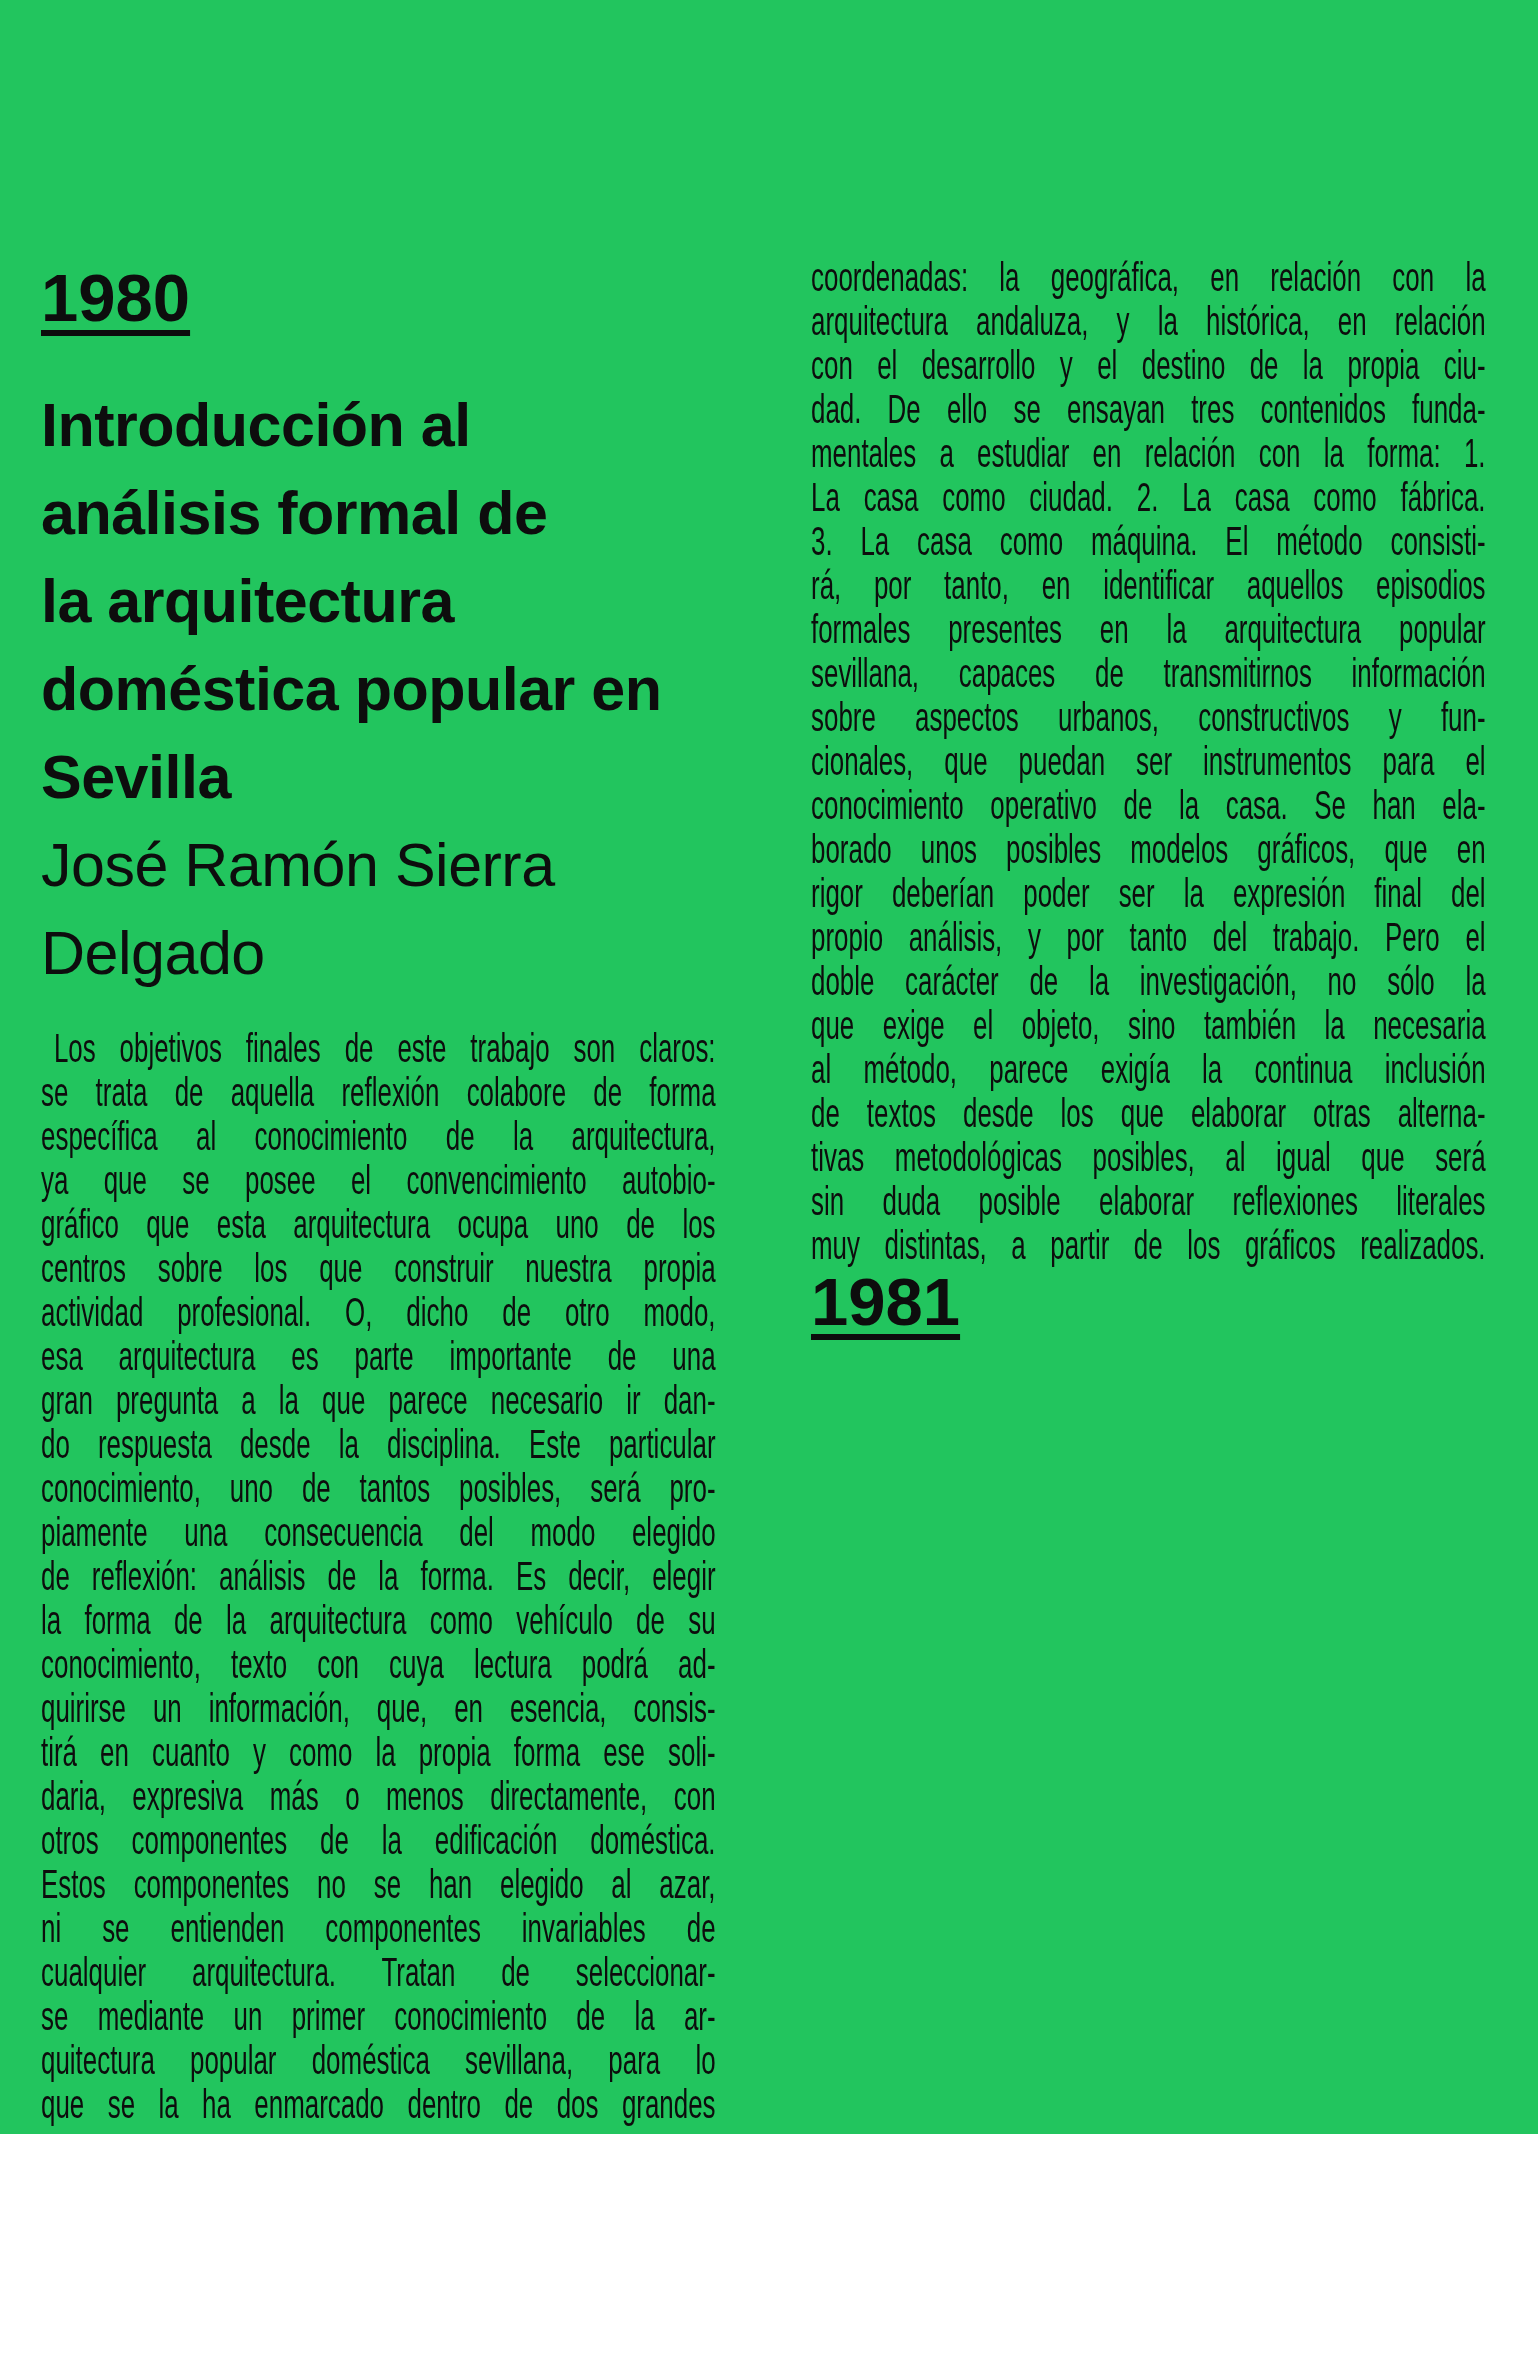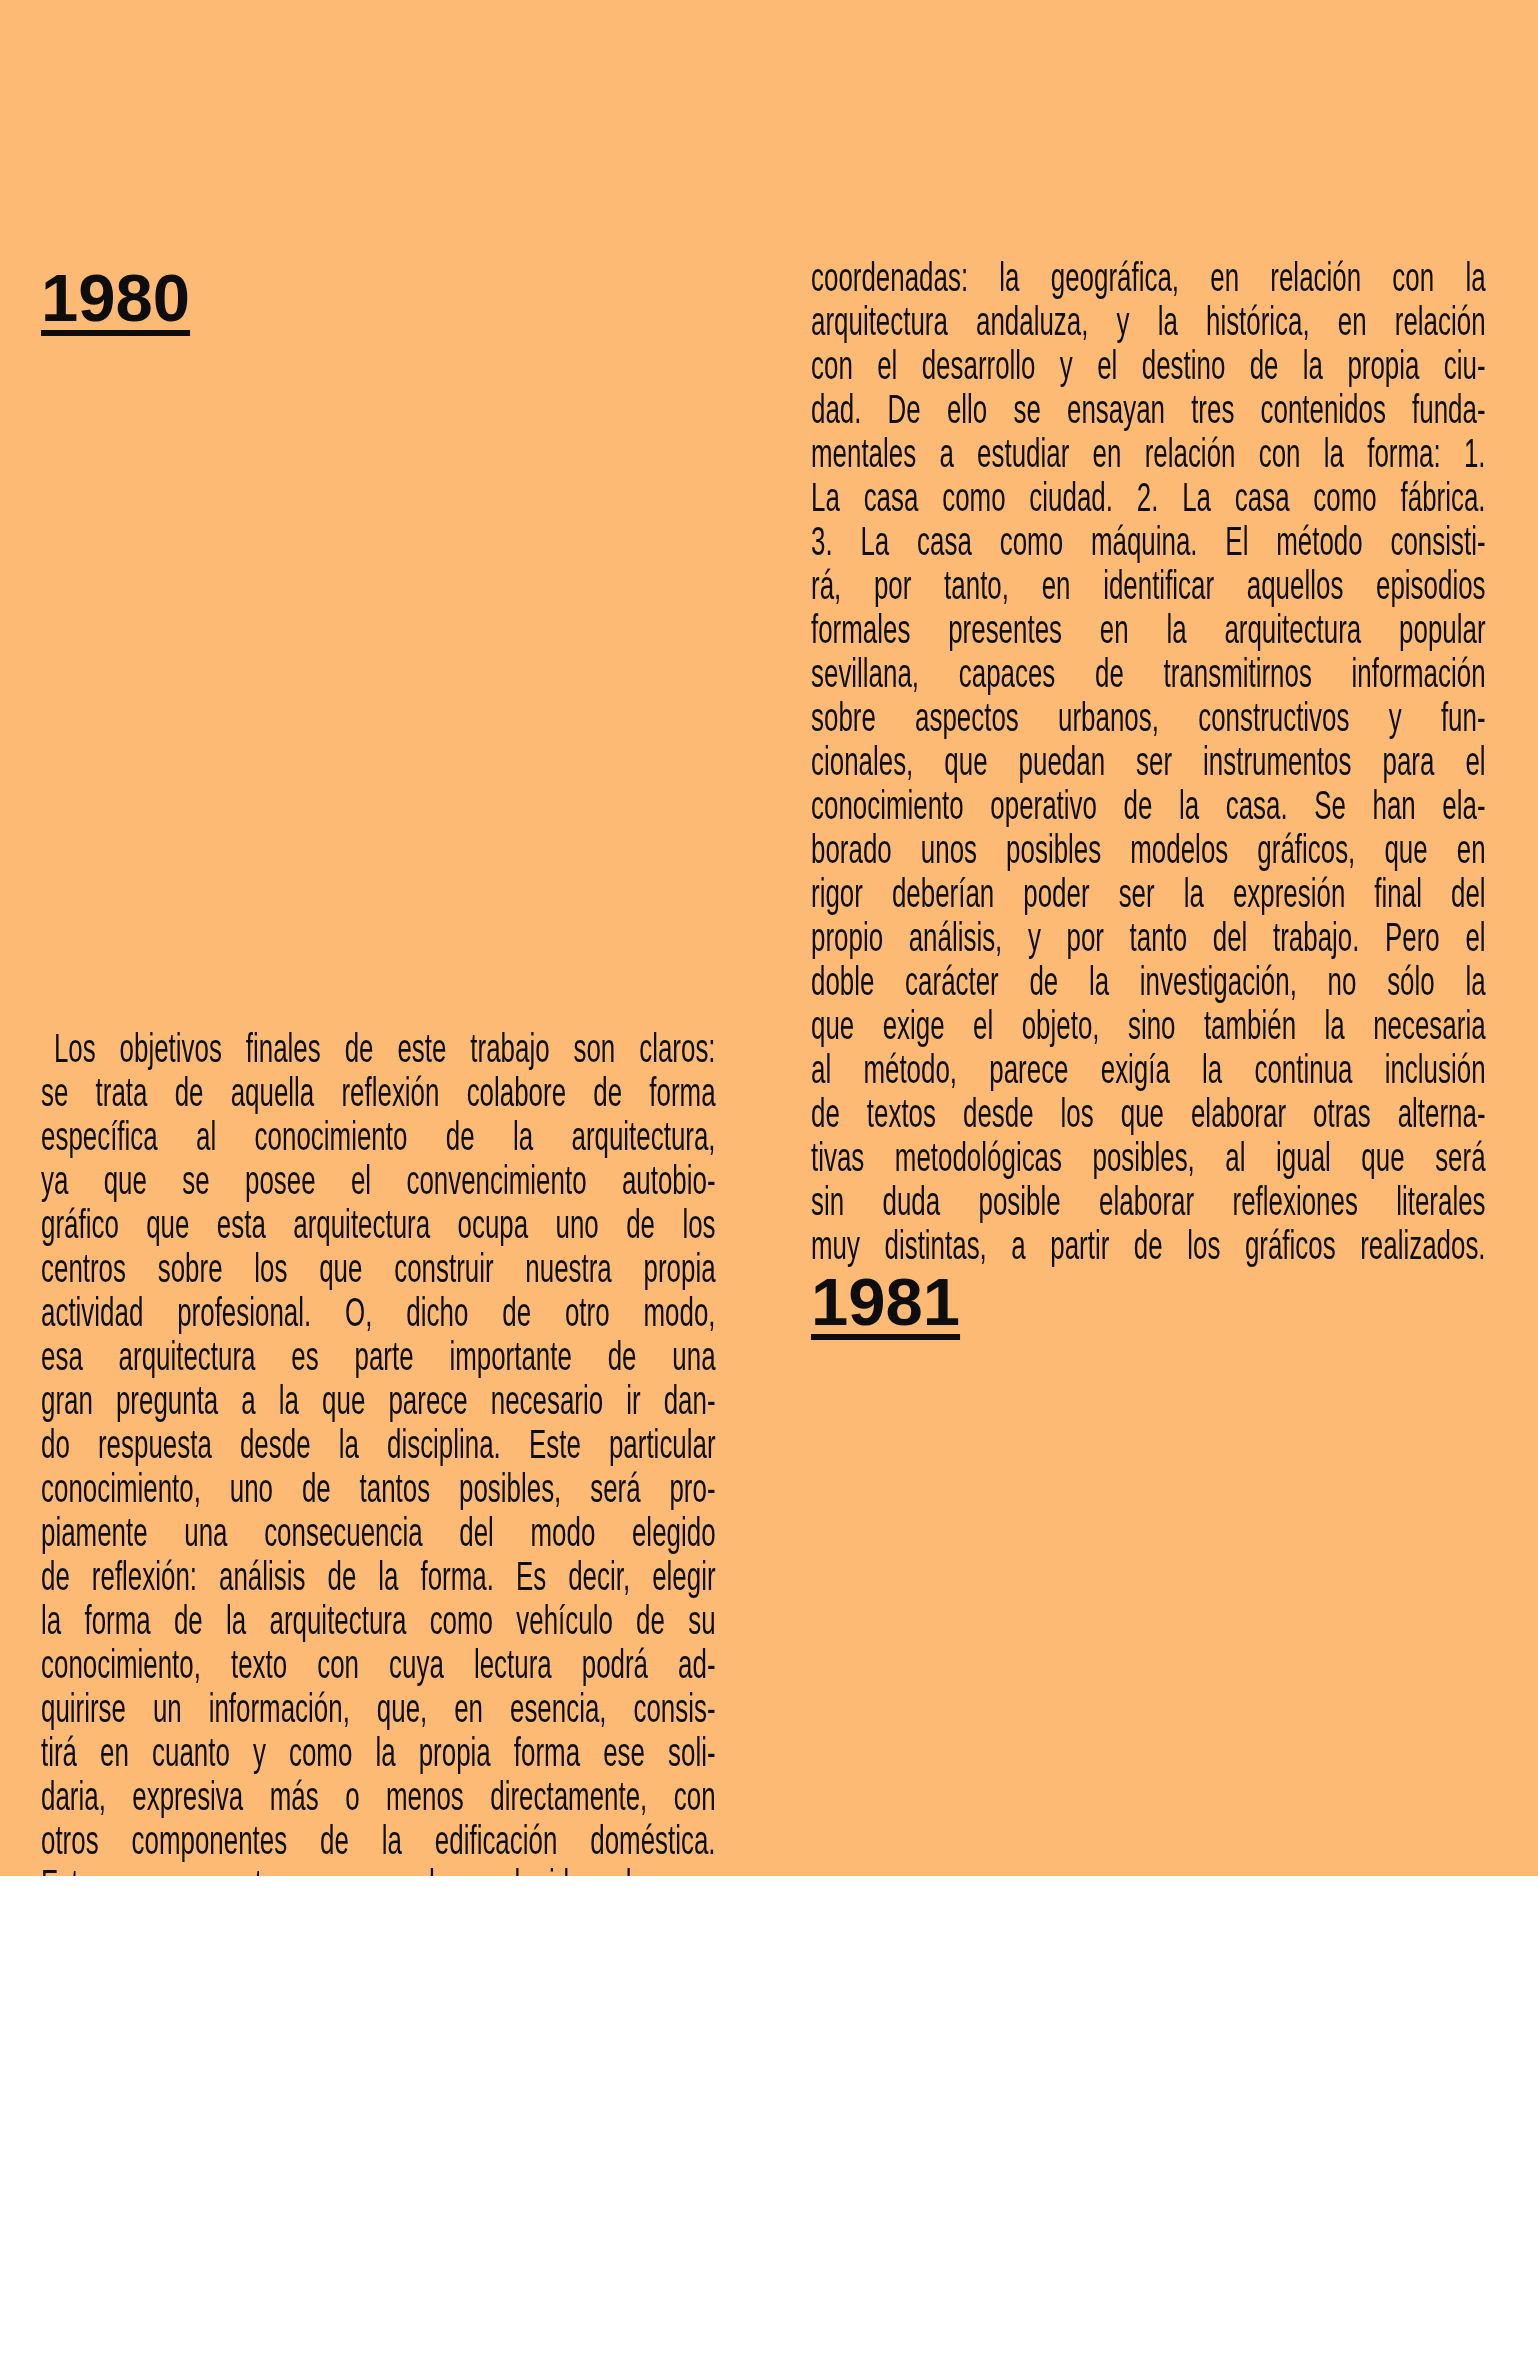--- a/index.html
+++ b/index.html
@@ -3,22 +3,22 @@
 <meta charset="utf-8">
 <style>
   html, body {
     margin: 0;
     padding: 0;
     background: #ffffff;
   }
   .page {
     position: relative;
     width: 1539px;
-    height: 1876px;
-    background: #fdba74;
+    height: 2134px;
+    background: #22c55e;
     color: #0d0d0d;
     font-family: "Liberation Sans", sans-serif;
     overflow: hidden;
   }
   .col {
     position: absolute;
     top: 0;
     bottom: 0;
   }
   .col.left  { left: 41px;  width: 674px; }
@@ -88,20 +88,29 @@
   .bodytext.indent { text-indent: 20.4px; }
 </style>
 </head>
 <body>
 
 <div class="page">
 
   <section class="col left">
     <h2 class="year">1980</h2>
 
+    <div class="titleblock">
+      <h1 class="title">Introducción al
+análisis formal de
+la arquitectura
+doméstica popular en
+Sevilla</h1>
+      <p class="author">José Ramón Sierra
+Delgado</p>
+    </div>
 
     <div class="bodywrap">
       <p class="bodytext indent">Los objetivos finales de este trabajo son claros:
 se trata de aquella reflexión colabore de forma
 específica al conocimiento de la arquitectura,
 ya que se posee el convencimiento autobio-
 gráfico que esta arquitectura ocupa uno de los
 centros sobre los que construir nuestra propia
 actividad profesional. O, dicho de otro modo,
 esa arquitectura es parte importante de una

